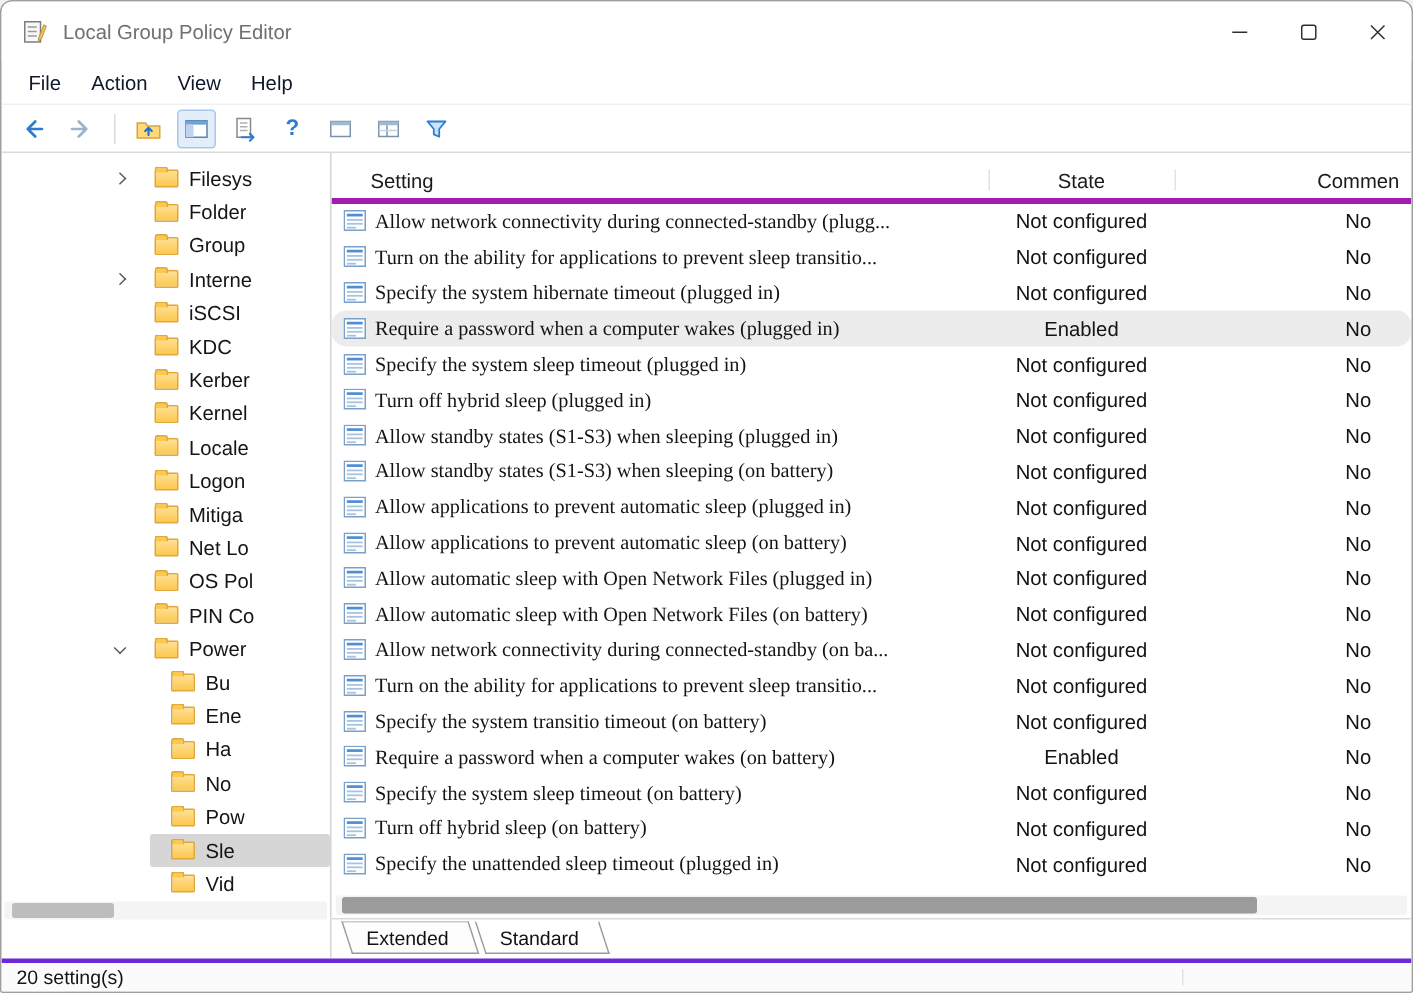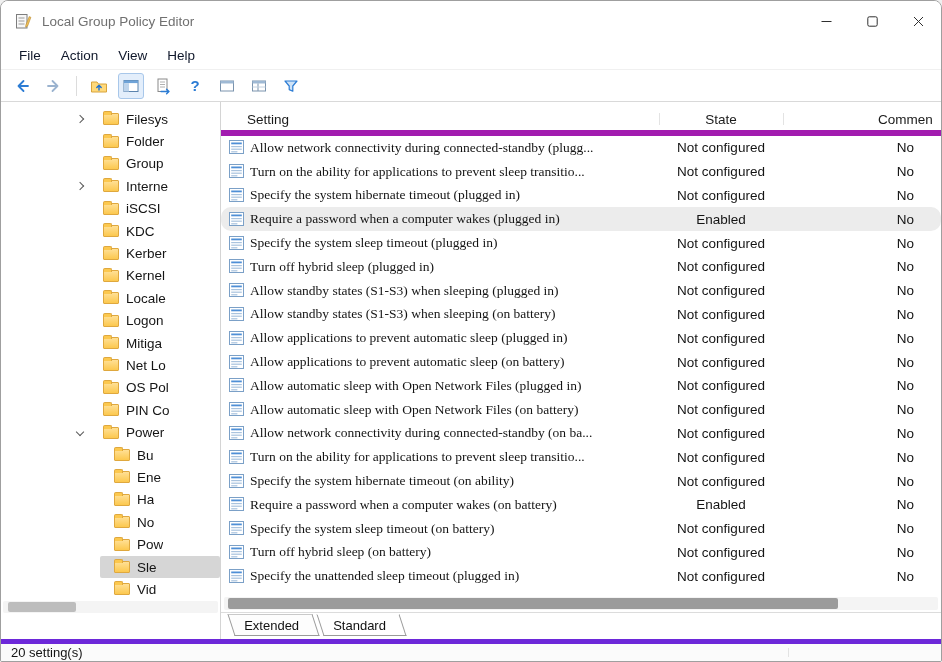--- a/index.html
+++ b/index.html
@@ -56,21 +56,21 @@
                  background:#fcc84e; border:1px solid #dfa83e; border-bottom:none; border-radius:2px 2px 0 0; }
   .tree-label { overflow:hidden; }
   .tree-hscroll { height:12px; flex:0 0 auto; margin:2px 2px 26px 2px; background:#f4f4f4;
                   position:relative; border-radius:2px; }
   .tree-hscroll .thumb { position:absolute; left:5px; top:1px; bottom:1px; width:68px;
                   background:#bdbdbd; border-radius:2px; }
 
   
   .list-pane { flex:1 1 auto; display:flex; flex-direction:column; min-width:0; padding-top:6px; overflow:hidden; }
   .list-header { flex:0 0 auto; height:28px; display:grid; grid-template-columns:438px 124px 245px;
-                 align-items:center; font-size:13.5px; color:#1a1a1a; border-bottom:6px solid #a21caf;
+                 align-items:center; font-size:13.5px; color:#1a1a1a; border-bottom:4px solid #a21caf;
                  position:relative; }
   .hcol-setting { padding-left:26px; }
   .hcol-state, .hcol-comment { text-align:center; }
   .hdr-sep { position:absolute; top:5px; bottom:5px; width:1px; background:#e3e3e3; }
   .hdr-sep.s1 { left:438px; } .hdr-sep.s2 { left:562px; }
 
   .list-rows { flex:1 1 auto; overflow:hidden; }
   .list-row { height:23.8px; display:grid; grid-template-columns:438px 124px 245px;
               align-items:center; font-size:13.5px; color:#141414; }
   .list-row.selected { background:#ececec;border-radius:10px; }
@@ -83,21 +83,21 @@
                   background:#9b9b9b; border-radius:2px; }
 
   .tabs { flex:0 0 auto; height:27px; border-top:1px solid #dcdcdc; display:flex; align-items:flex-start;
           padding:1px 0 0 10px; }
   .tab { height:22px; padding:0 16px 0 12px; transform:skewX(18deg); border:1px solid #9a9a9a;
          border-top-color:#c9c9c9; background:#fdfdfd; display:flex; align-items:center; margin-right:4px; }
   .tab.active { background:#ffffff; border-top-color:#ffffff; }
   .tab-label { transform:skewX(-18deg); font-size:13px; color:#111; }
 
   
-  .statusbar { height:22px; flex:0 0 auto; border-top:5px solid #6d28d9; background:#fbfbfb;
+  .statusbar { height:22px; flex:0 0 auto; border-top:3px solid #6d28d9; background:#fbfbfb;
                display:flex; align-items:center; padding-left:10px; font-size:13px; color:#141414; position:relative; }
   .status-divider { position:absolute; right:152px; top:4px; bottom:4px; width:1px; background:#e3e3e3; }
 </style>
 </head>
 <body>
 
 <div class="window">
 
   <div class="titlebar">
     <span class="app-icon">
@@ -595,21 +595,21 @@
             <span class="cell-setting">
               <span class="policy-icon">
                 <svg width="15" height="15" viewBox="0 0 15 15">
                   <rect x="0.5" y="0.5" width="14" height="13" fill="#ffffff" stroke="#7ba0c7"></rect>
                   <rect x="2.2" y="2.5" width="10.6" height="1.8" fill="#4f8fd6"></rect>
                   <rect x="2.2" y="6" width="10.6" height="1.2" fill="#a9c3de"></rect>
                   <rect x="2.2" y="8.6" width="10.6" height="1.2" fill="#a9c3de"></rect>
                   <rect x="2.2" y="11.2" width="6.2" height="1.2" fill="#a9c3de"></rect>
                 </svg>
               </span>
-              <span class="setting-text">Specify the system hibernate timeout (on ability)</span>
+              <span class="setting-text">Specify the system transitio timeout (on battery)</span>
             </span>
             <span class="cell-state">Not configured</span>
             <span class="cell-comment">No</span>
           </div>
           <div class="list-row">
             <span class="cell-setting">
               <span class="policy-icon">
                 <svg width="15" height="15" viewBox="0 0 15 15">
                   <rect x="0.5" y="0.5" width="14" height="13" fill="#ffffff" stroke="#7ba0c7"></rect>
                   <rect x="2.2" y="2.5" width="10.6" height="1.8" fill="#4f8fd6"></rect>

